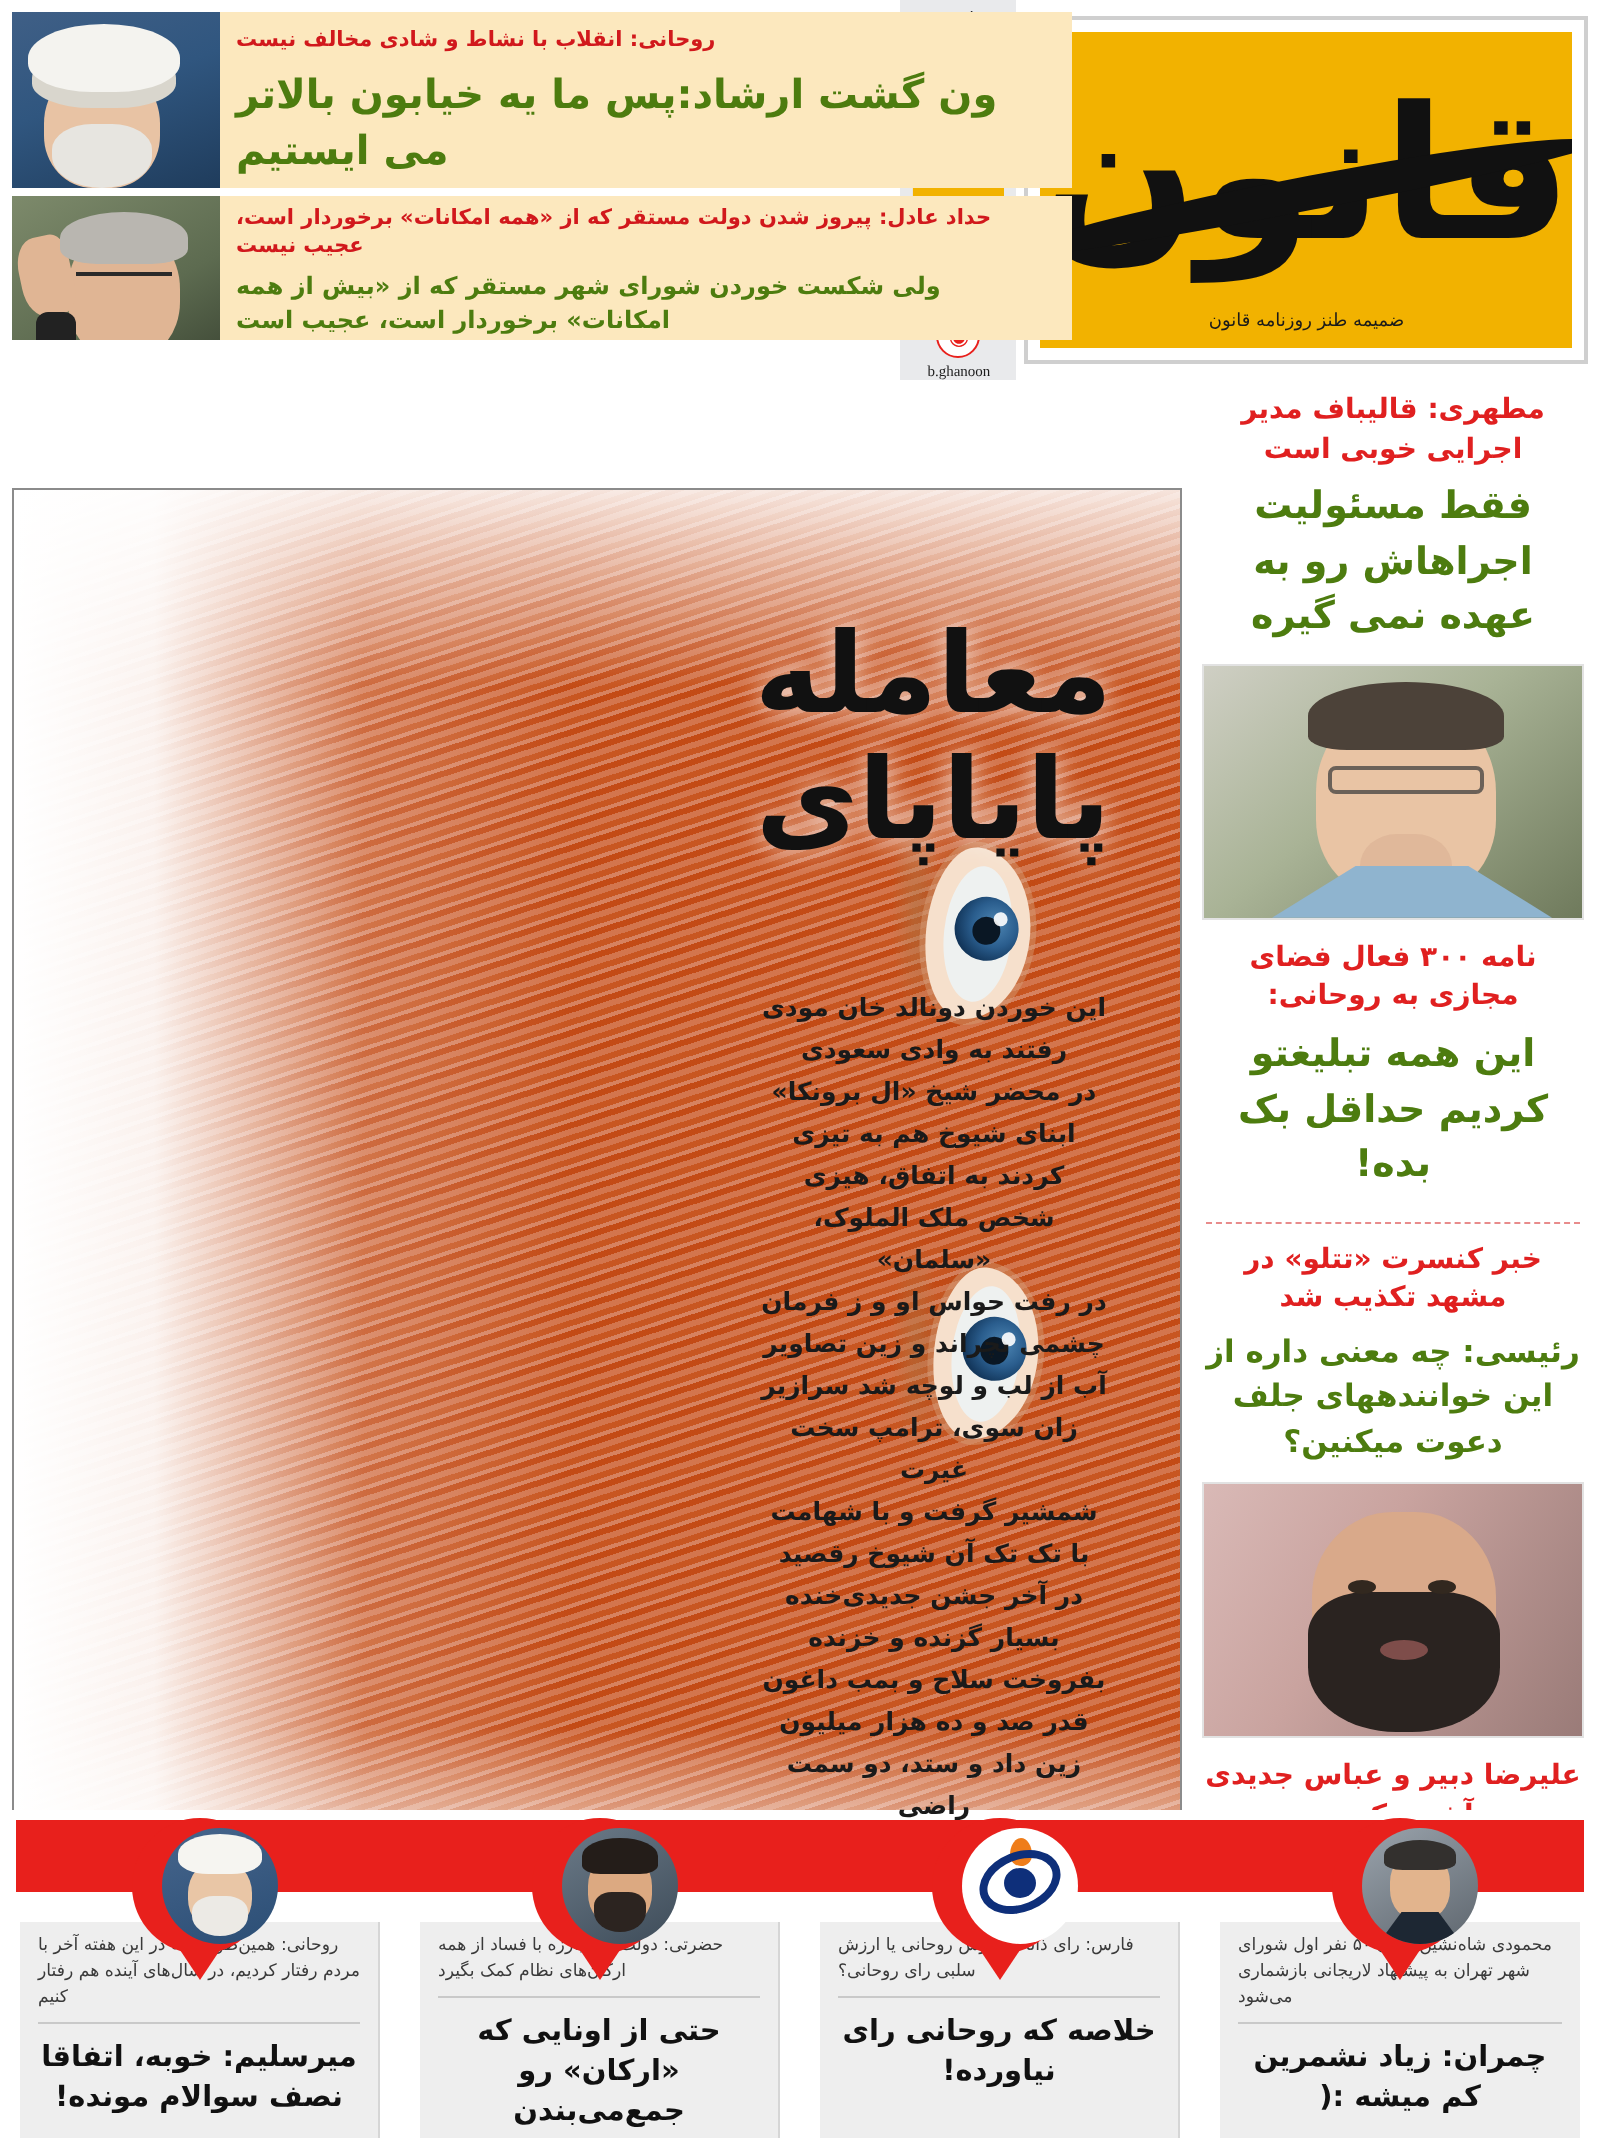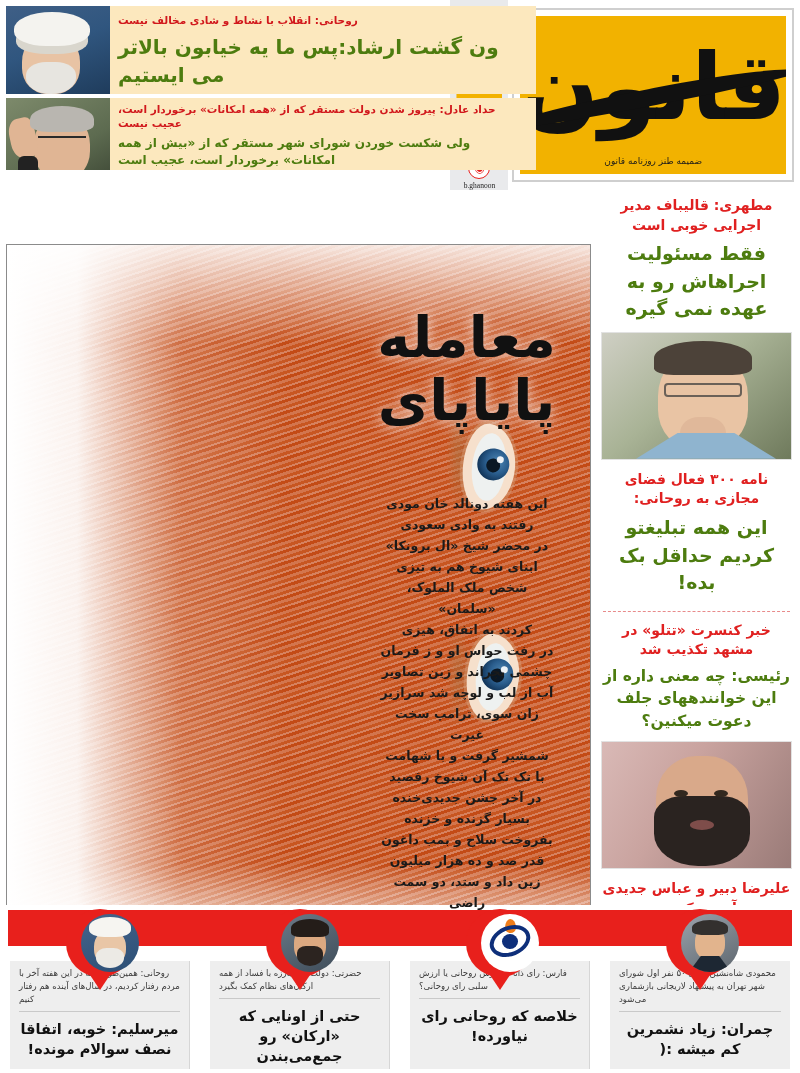--- a/index.html
+++ b/index.html
@@ -550,26 +550,26 @@
       <div class="pupil"></div>
         <div class="glint"></div>
     </div>
 
     <div class="main-title">
       <div>معامله</div>
       <div>پایاپای</div>
     </div>
 
     <div class="main-body">
-      <div>این هفته دونالد خان مودی</div>
+      <div>این خوردن دونالد خان مودی</div>
       <div>رفتند به وادی سعودی</div>
       <div>در محضر شیخ «ال برونکا»</div>
       <div>ابنای شیوخ هم به تیزی</div>
+      <div>کردند به اتفاق، هیزی</div>
       <div>شخص ملک الملوک، «سلمان»</div>
-      <div>کردند به اتفاق، هیزی</div>
       <div>در رفت حواس او و ز فرمان</div>
       <div>چشمی بچراند و زین تصاویر</div>
       <div>آب از لب و لوچه شد سرازیر</div>
       <div>زان سوی، ترامپ سخت غیرت</div>
       <div>شمشیر گرفت و با شهامت</div>
       <div>با تک تک آن شیوخ رقصید</div>
       <div>در آخر جشن جدیدی‌خنده</div>
       <div>بسیار گزنده و خزنده</div>
       <div>بفروخت سلاح و بمب داغون</div>
       <div>قدر صد و ده هزار میلیون</div>

